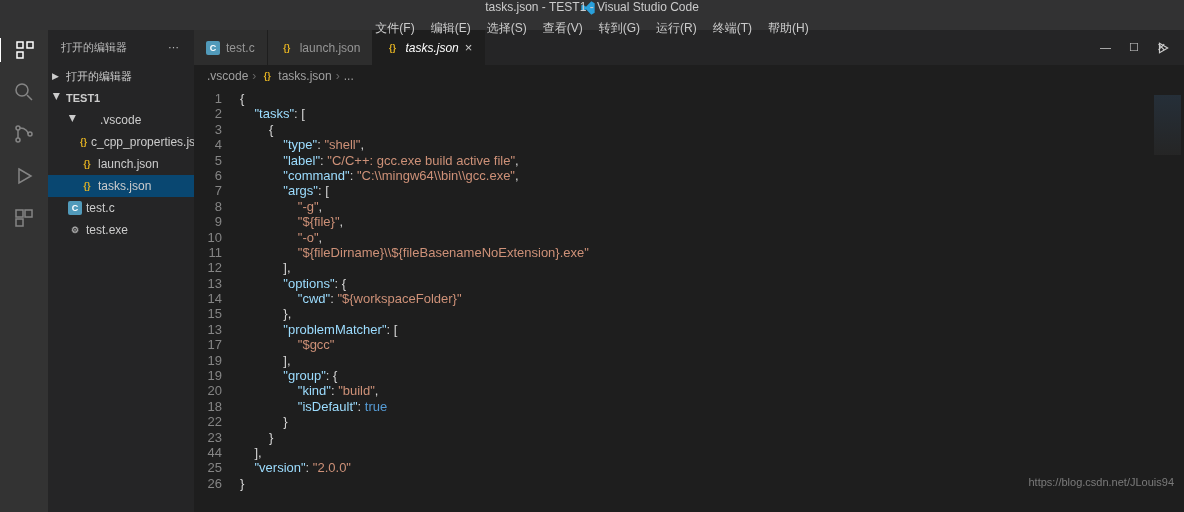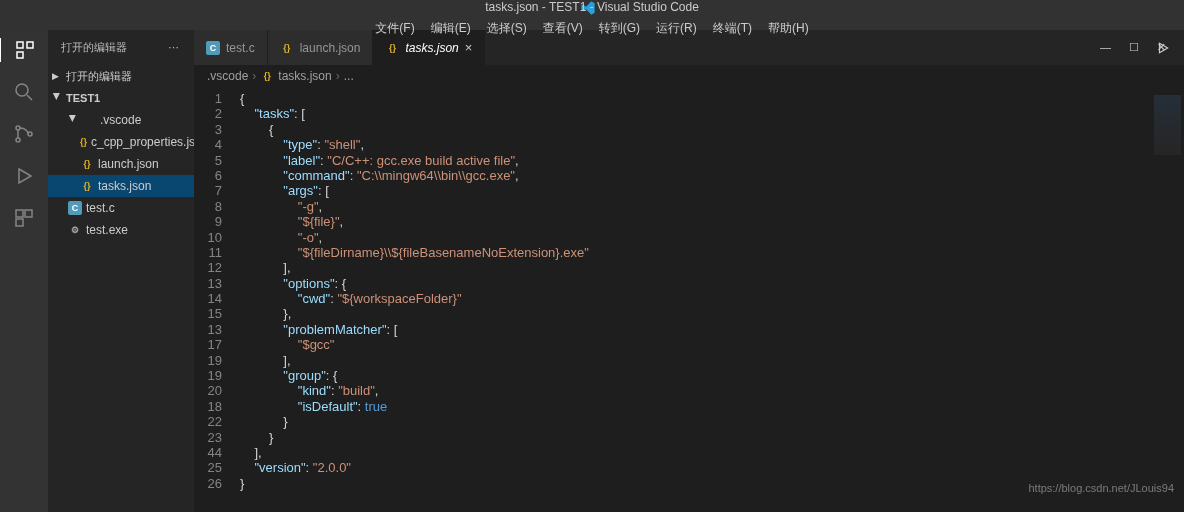--- a/index.html
+++ b/index.html
@@ -40,21 +40,21 @@
 .gutter { width:46px; text-align:right; color:#858585; padding:4px 18px 0 0; user-select:none; }
 .gutter div { height:15.4px; }
 .code { flex:1; padding:4px 0 0 0; white-space:pre; color:#d4d4d4; }
 .code div { height:15.4px; }
 .tk-brace { color:#d4d4d4; }
 .tk-key { color:#9cdcfe; }
 .tk-str { color:#ce9178; }
 .tk-bool { color:#569cd6; }
 .minimap { width:34px; background:#1e1e1e; border-left:1px solid #1e1e1e; position:relative; }
 .minimap-blob { position:absolute; top:8px; left:3px; right:3px; height:60px; background:linear-gradient(#2a3a4a,#2a2a2a); opacity:.6; }
-.watermark { position:absolute; bottom:18px; right:10px; color:#a0a0a0; font-size:11px; opacity:.7; }
+.watermark { position:absolute; bottom:24px; right:10px; color:#a0a0a0; font-size:11px; opacity:.7; }
 </style>
 </head>
 <body>
 
 <div class="titlebar">
   <div class="logo">
     <svg width="16" height="16" viewBox="0 0 24 24">
         <path fill="#29a0db" d="M17 2l5 3v14l-5 3-8-8-4 3-3-1V8l3-1 4 3 8-8z"></path>
       </svg>
   </div>

